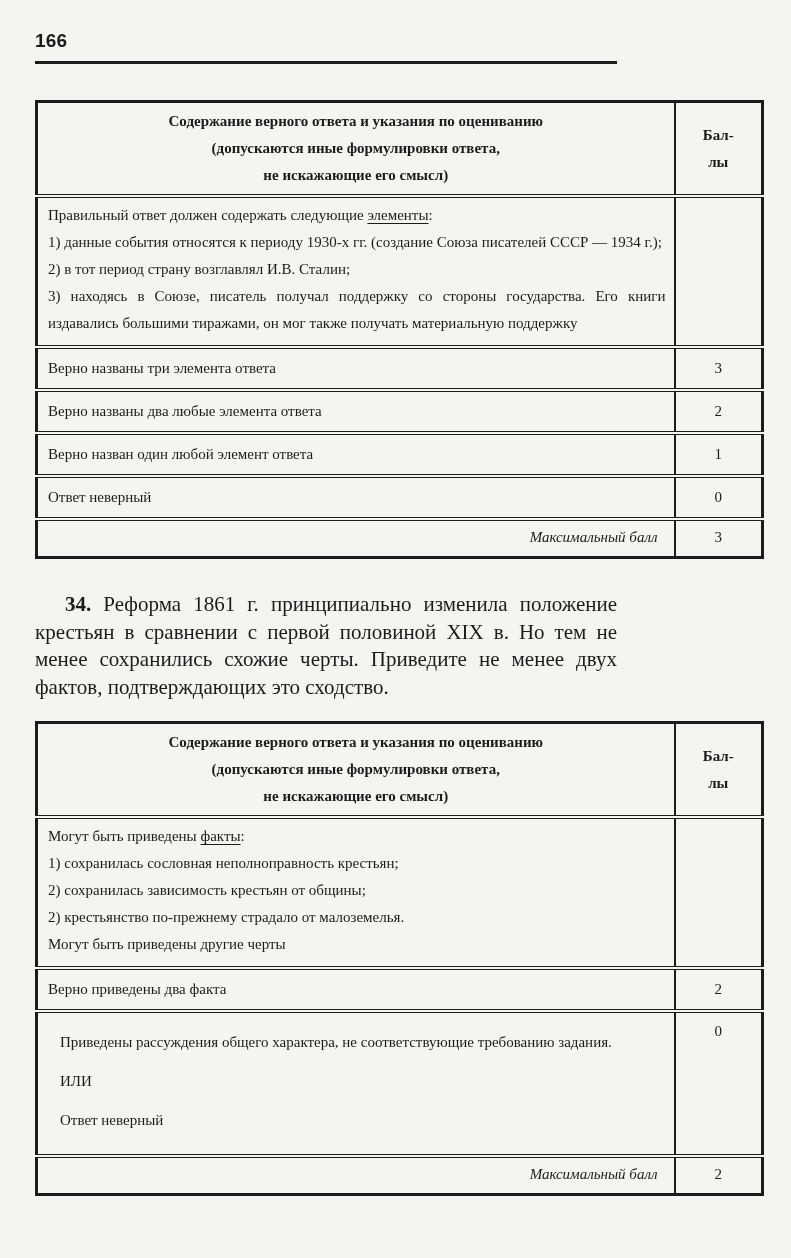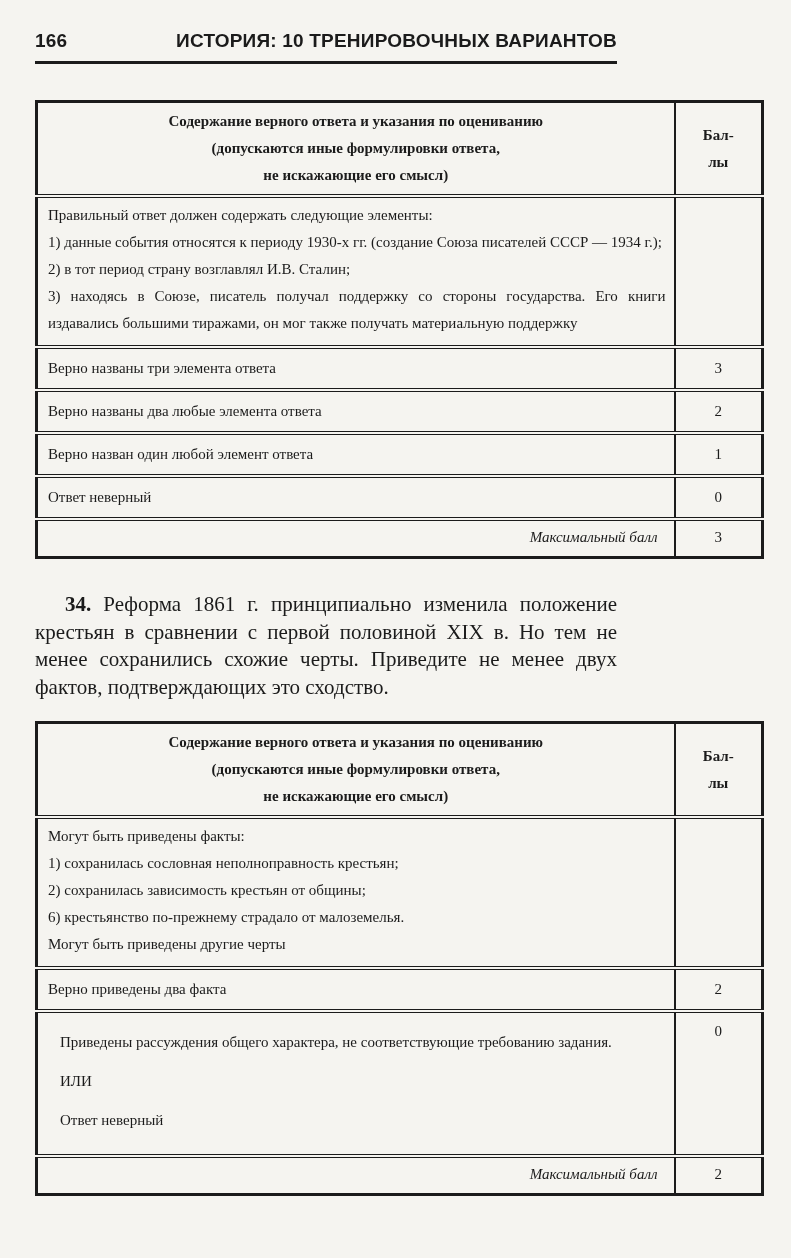--- a/index.html
+++ b/index.html
@@ -56,21 +56,21 @@
   
   tr.thead > td {
     text-align: center;
     font-weight: bold;
     padding: 5px 14px;
   }
   tr.thead > td.pts { padding: 5px 4px; }
   
   td.answer { vertical-align: top; padding: 4px 8px 8px 10px; }
   td.answer p { margin: 0; text-align: justify; }
-  .uline { text-underline-offset: 3px; }
+  .uline { text-decoration: underline; text-underline-offset: 3px; }
   
   tr.srow > td { padding: 6px 10px; }
   tr.srow > td.pts { padding: 6px 4px; }
   
   td.zero { vertical-align: top; padding: 4px 8px 8px 10px; }
   td.zero p { margin: 12px; text-align: justify; }
   td.pts.top { vertical-align: top; padding-top: 5px; }
   
   tr.maxrow > td.maxlabel {
     font-style: italic;
@@ -90,21 +90,20 @@
   .t1 { margin-top: 36px; }
   .t2 { margin-top: 0px; }
 </style>
 </head>
 <body>
 
 <div class="page">
 
   <div class="pagehead">
     <span>166</span>
-    <span>ИСТОРИЯ: 10 ТРЕНИРОВОЧНЫХ ВАРИАНТОВ</span>
   </div>
   <div class="headrule"></div>
 
   <table class="score t1">
     <colgroup>
         <col class="c-main">
         <col class="c-pts">
       </colgroup>
     <tbody>
       <tr class="thead">
@@ -171,21 +170,21 @@
           <div>Бал-</div>
           <div>лы</div>
         </td>
       </tr>
 
       <tr class="rowline">
         <td class="answer">
           <p><span>Могут быть приведены </span><span class="uline">факты</span><span>:</span></p>
           <p>1) сохранилась сословная неполноправность крестьян;</p>
           <p>2) сохранилась зависимость крестьян от общины;</p>
-          <p>6) крестьянство по-прежнему страдало от малоземелья.</p>
+          <p>2) крестьянство по-прежнему страдало от малоземелья.</p>
           <p>Могут быть приведены другие черты</p>
         </td>
         <td class="pts"></td>
       </tr>
 
       <tr class="rowline srow">
         <td>Верно приведены два факта</td>
         <td class="pts">2</td>
       </tr>
 

